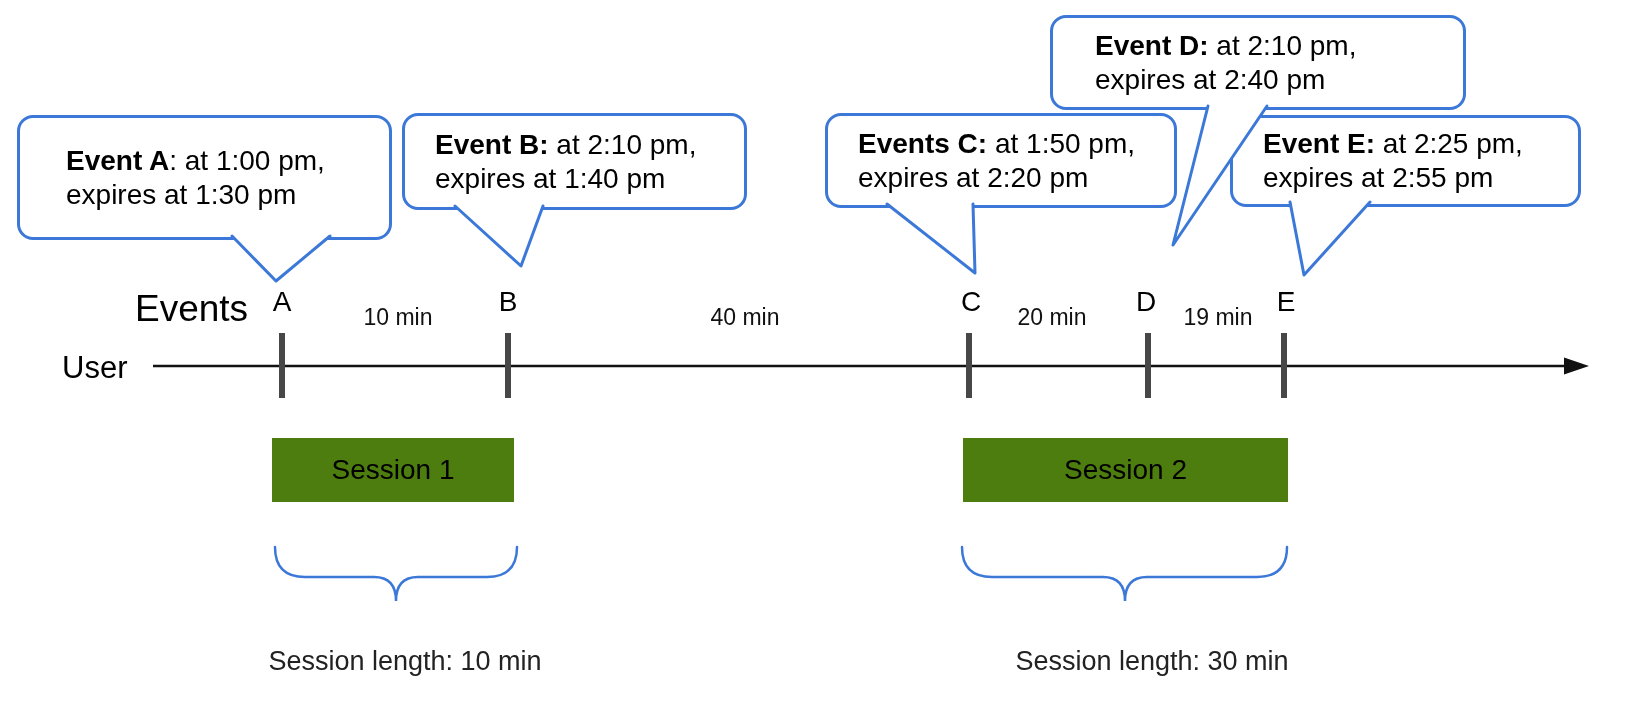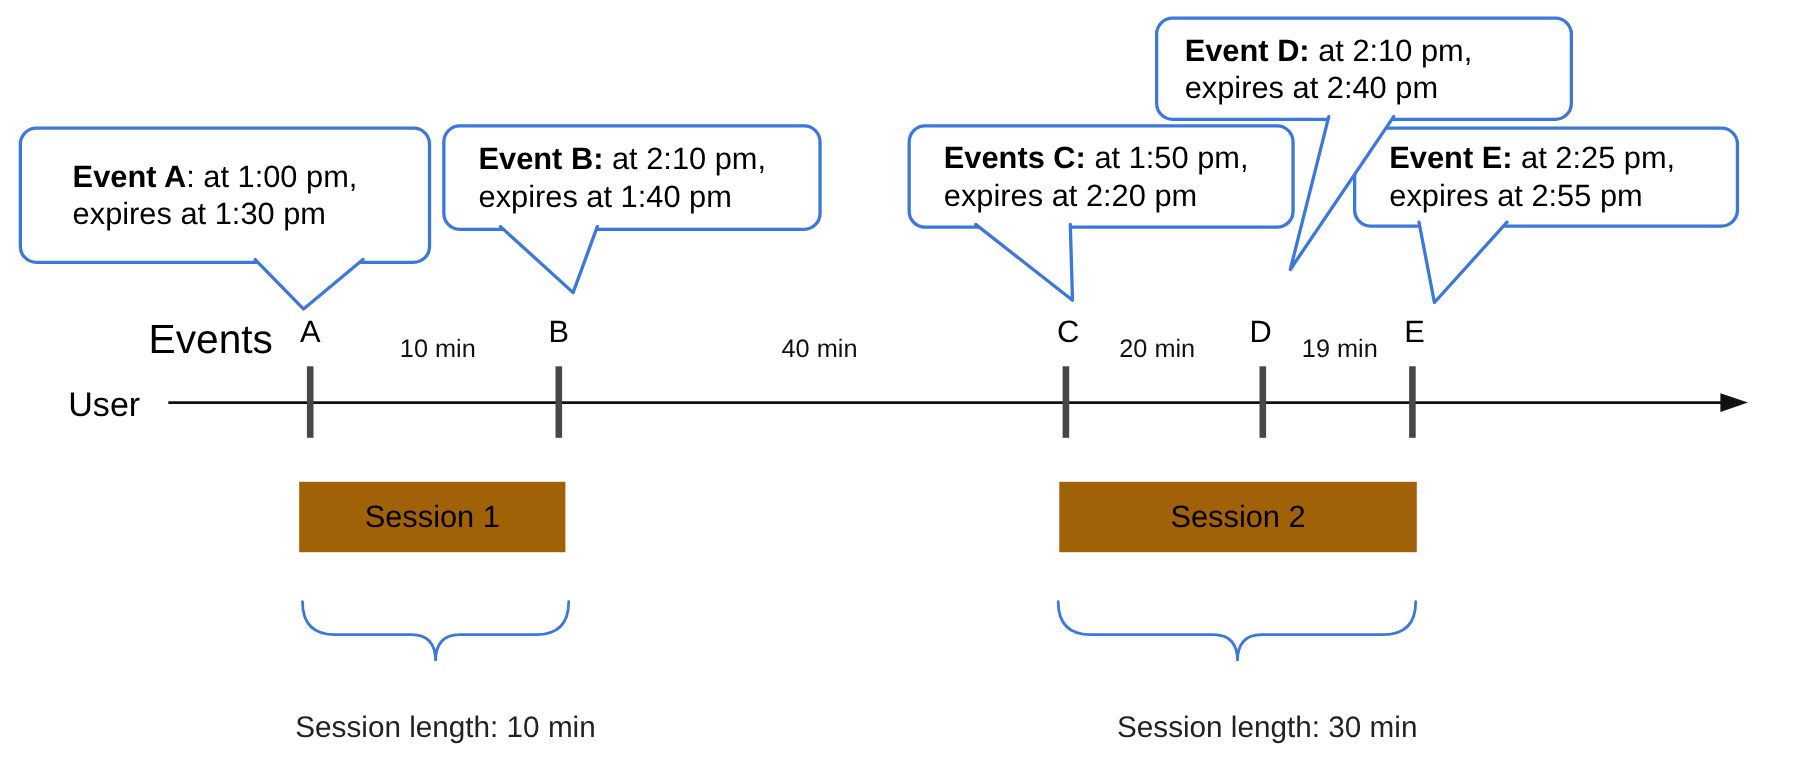--- a/index.html
+++ b/index.html
@@ -11,21 +11,21 @@
     position:absolute;background:#ffffff;border:3px solid #3c78d8;border-radius:16px;
     display:flex;align-items:center;box-sizing:border-box;z-index:2;
   }
   .bubble-text{font-size:28px;line-height:34px;color:#000;}
   .bubble-text .b{font-weight:bold;}
   .bubble-text .l2{display:block;}
   .axis-label{position:absolute;font-size:37px;color:#000;white-space:nowrap;}
   .letter{position:absolute;font-size:28px;color:#000;transform:translateX(-50%);white-space:nowrap;}
   .interval{position:absolute;font-size:23px;color:#111;transform:translateX(-50%);white-space:nowrap;}
   .session-box{
-    position:absolute;background:#a16207;display:flex;align-items:center;justify-content:center;
+    position:absolute;background:#4d7c0f;display:flex;align-items:center;justify-content:center;
     font-size:28px;color:#000;z-index:2;
   }
   .session-len{position:absolute;font-size:27px;color:#222;transform:translateX(-50%);white-space:nowrap;}
   #overlay{position:absolute;left:0;top:0;z-index:3;pointer-events:none;}
 </style>
 </head>
 <body>
 
 <div id="canvas">
 
@@ -43,21 +43,21 @@
     </div>
   </div>
 
   <div class="bubble" style="left:825px;top:113px;width:352px;height:95px;padding-left:30px;">
     <div class="bubble-text">
       <span class="b">Events C:</span><span> at 1:50 pm,</span>
       <span class="l2">expires at 2:20 pm</span>
     </div>
   </div>
 
-  <div class="bubble" style="left:1050px;top:15px;width:380px;height:95px;padding-left:24px;">
+  <div class="bubble" style="left:1050px;top:15px;width:416px;height:95px;padding-left:42px;">
     <div class="bubble-text">
       <span class="b">Event D:</span><span> at 2:10 pm,</span>
       <span class="l2">expires at 2:40 pm</span>
     </div>
   </div>
 
   <div class="bubble" style="left:1230px;top:115px;width:351px;height:92px;padding-left:30px;">
     <div class="bubble-text">
       <span class="b">Event E:</span><span> at 2:25 pm,</span>
       <span class="l2">expires at 2:55 pm</span>

